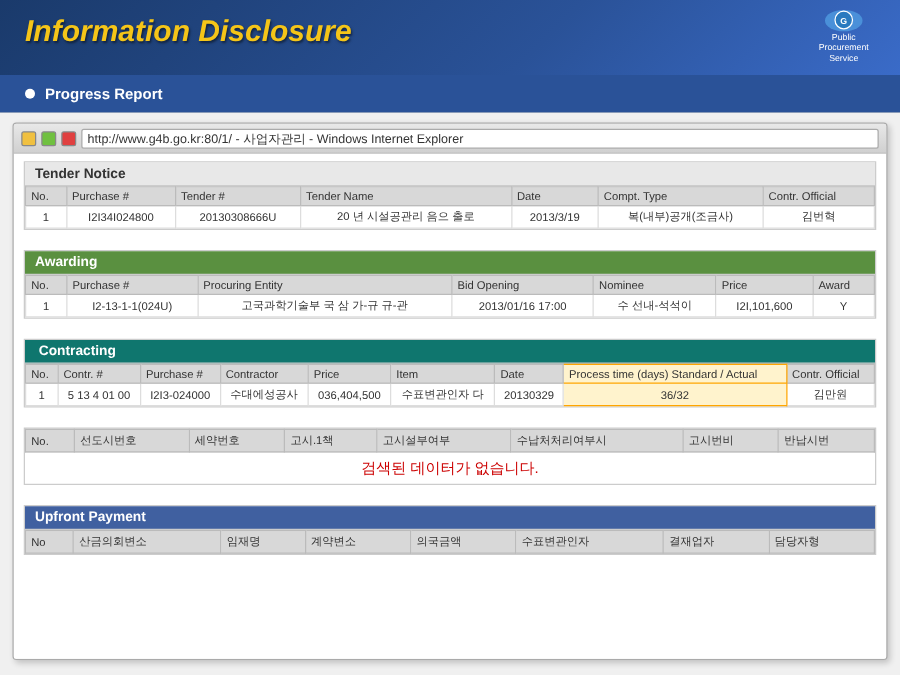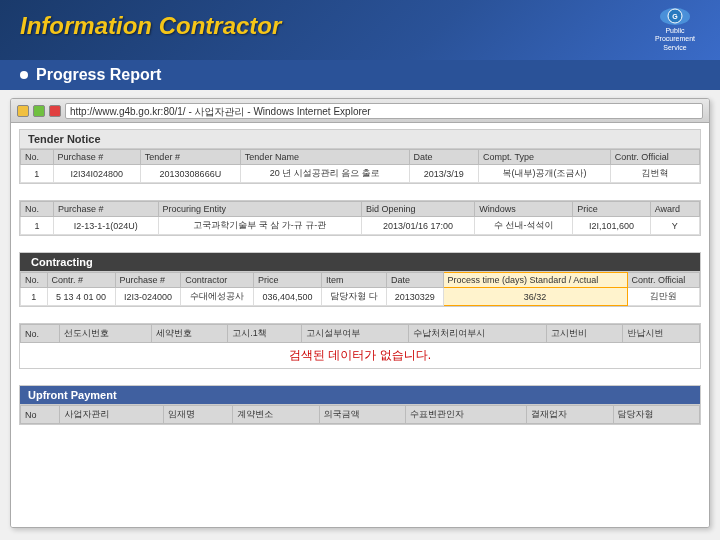--- a/index.html
+++ b/index.html
@@ -64,21 +64,21 @@
     .bullet-dot {
       width: 8px;
       height: 8px;
       background: white;
       border-radius: 50%;
       margin-right: 8px;
       flex-shrink: 0;
     }
     .progress-label {
       color: white;
-      font-size: 16px;
+      font-size: 12px;
       font-weight: bold;
     }
 
     
     .main-content {
       background: #f0f0f0;
       height: 450px;
       position: relative;
       overflow: hidden;
     }
@@ -145,21 +145,21 @@
       font-size: 11px;
       color: #333;
       background: #e8e8e8;
       border-bottom: 1px solid #ccc;
     }
     .section-header.green-header {
       background: #5a9040;
       color: white;
     }
     .section-header.teal-header {
-      background: #404040;
+      background: #0f766e;
       color: white;
       padding-left: 11px;
     }
     .section-header.blue-header {
       background: #4060a0;
       color: white;
     }
 
     
     table {
@@ -198,21 +198,21 @@
 
     
     .browser-content::-webkit-scrollbar { width: 12px; }
     .browser-content::-webkit-scrollbar-track { background: #f0f0f0; }
     .browser-content::-webkit-scrollbar-thumb { background: #aaa; border: 1px solid #888; }
   </style>
 </head>
 <body>
 
 <div class="header">
-  <div class="header-title">Information Contractor</div>
+  <div class="header-title">Information Disclosure</div>
   <div class="header-logo">
     <div class="logo-icon">
       <svg width="20" height="16" viewBox="0 0 20 16">
         <circle cx="10" cy="8" r="7" fill="#2a7abf" stroke="white" stroke-width="1"></circle>
         <text x="10" y="11" text-anchor="middle" font-size="7" fill="white" font-weight="bold">G</text>
       </svg>
     </div>
     <div class="logo-text-small">
       <span>Public</span><br>
       <span>Procurement</span><br>
@@ -260,28 +260,29 @@
                 <td>20 년 시설공관리 음으 출로</td>
                 <td>2013/3/19</td>
                 <td>복(내부)공개(조금사)</td>
                 <td>김번혁</td>
               </tr>
             </tbody>
         </table>
       </div>
 
       <div class="section-block">
+        <div class="section-header green-header">Awarding</div>
         <table>
           <thead>
             <tr>
               <th>No.</th>
               <th>Purchase #</th>
               <th>Procuring Entity</th>
               <th>Bid Opening</th>
-              <th>Windows</th>
+              <th>Nominee</th>
               <th>Price</th>
               <th>Award</th>
             </tr>
           </thead>
           <tbody id="awarding-body">
           <tr>
                 <td>1</td>
                 <td>I2-13-1-1(024U)</td>
                 <td>고국과학기술부 국 삼 가-규 규-관</td>
                 <td>2013/01/16 17:00</td>
@@ -309,21 +310,21 @@
               <th>Contr. Official</th>
             </tr>
           </thead>
           <tbody id="contracting-body">
           <tr>
                 <td>1</td>
                 <td>5 13 4 01 00</td>
                 <td>I2I3-024000</td>
                 <td>수대에성공사</td>
                 <td>036,404,500</td>
-                <td>담당자형 다</td>
+                <td>수표변관인자 다</td>
                 <td>20130329</td>
                 <td class="highlight-td">36/32</td>
                 <td>김만원</td>
               </tr>
             </tbody>
         </table>
       </div>
 
       <div class="section-block">
         <table>
@@ -342,21 +343,21 @@
         </table>
         <div class="no-data-msg">검색된 데이터가 없습니다.</div>
       </div>
 
       <div class="section-block">
         <div class="section-header blue-header">Upfront Payment</div>
         <table>
           <thead>
             <tr>
               <th>No</th>
-              <th>사업자관리</th>
+              <th>산금의회변소</th>
               <th>임재명</th>
               <th>계약변소</th>
               <th>의국금액</th>
               <th>수표변관인자</th>
               <th>결재업자</th>
               <th>담당자형</th>
             </tr>
           </thead>
           <tbody></tbody>
         </table>

